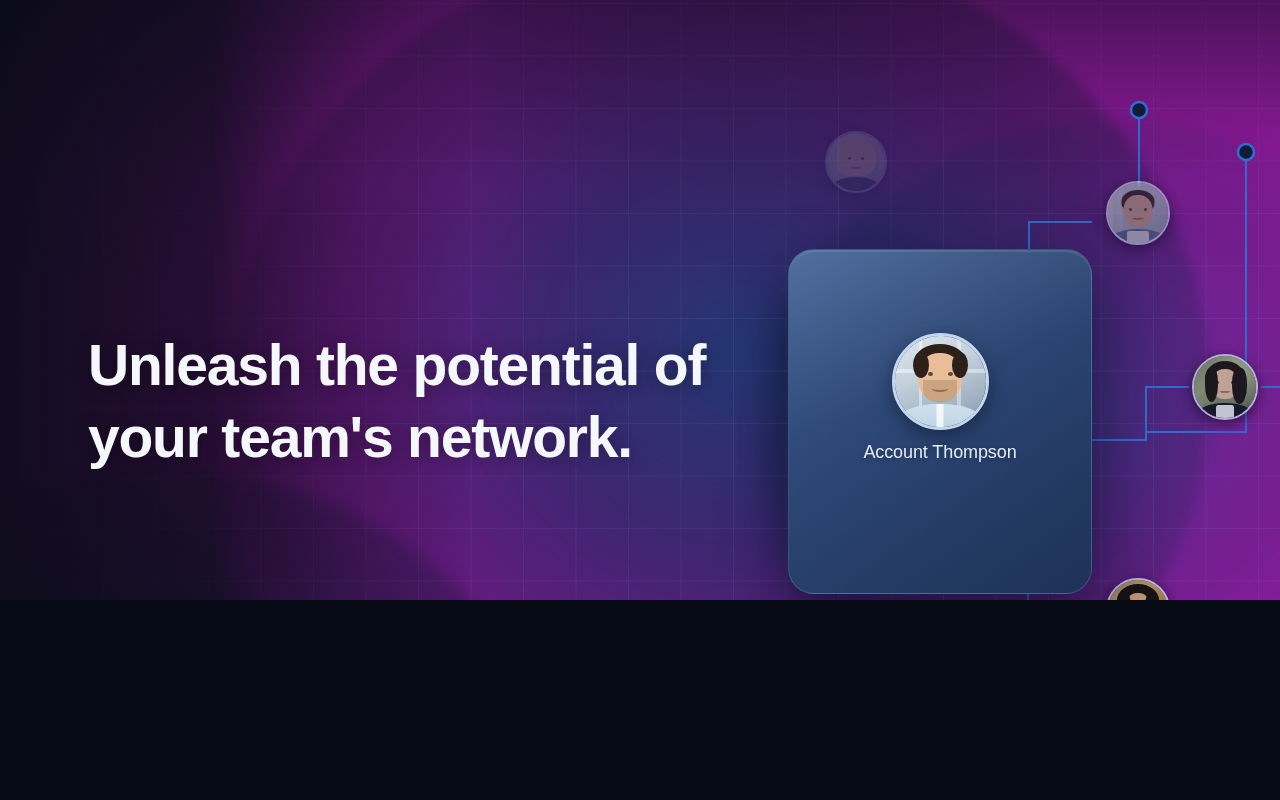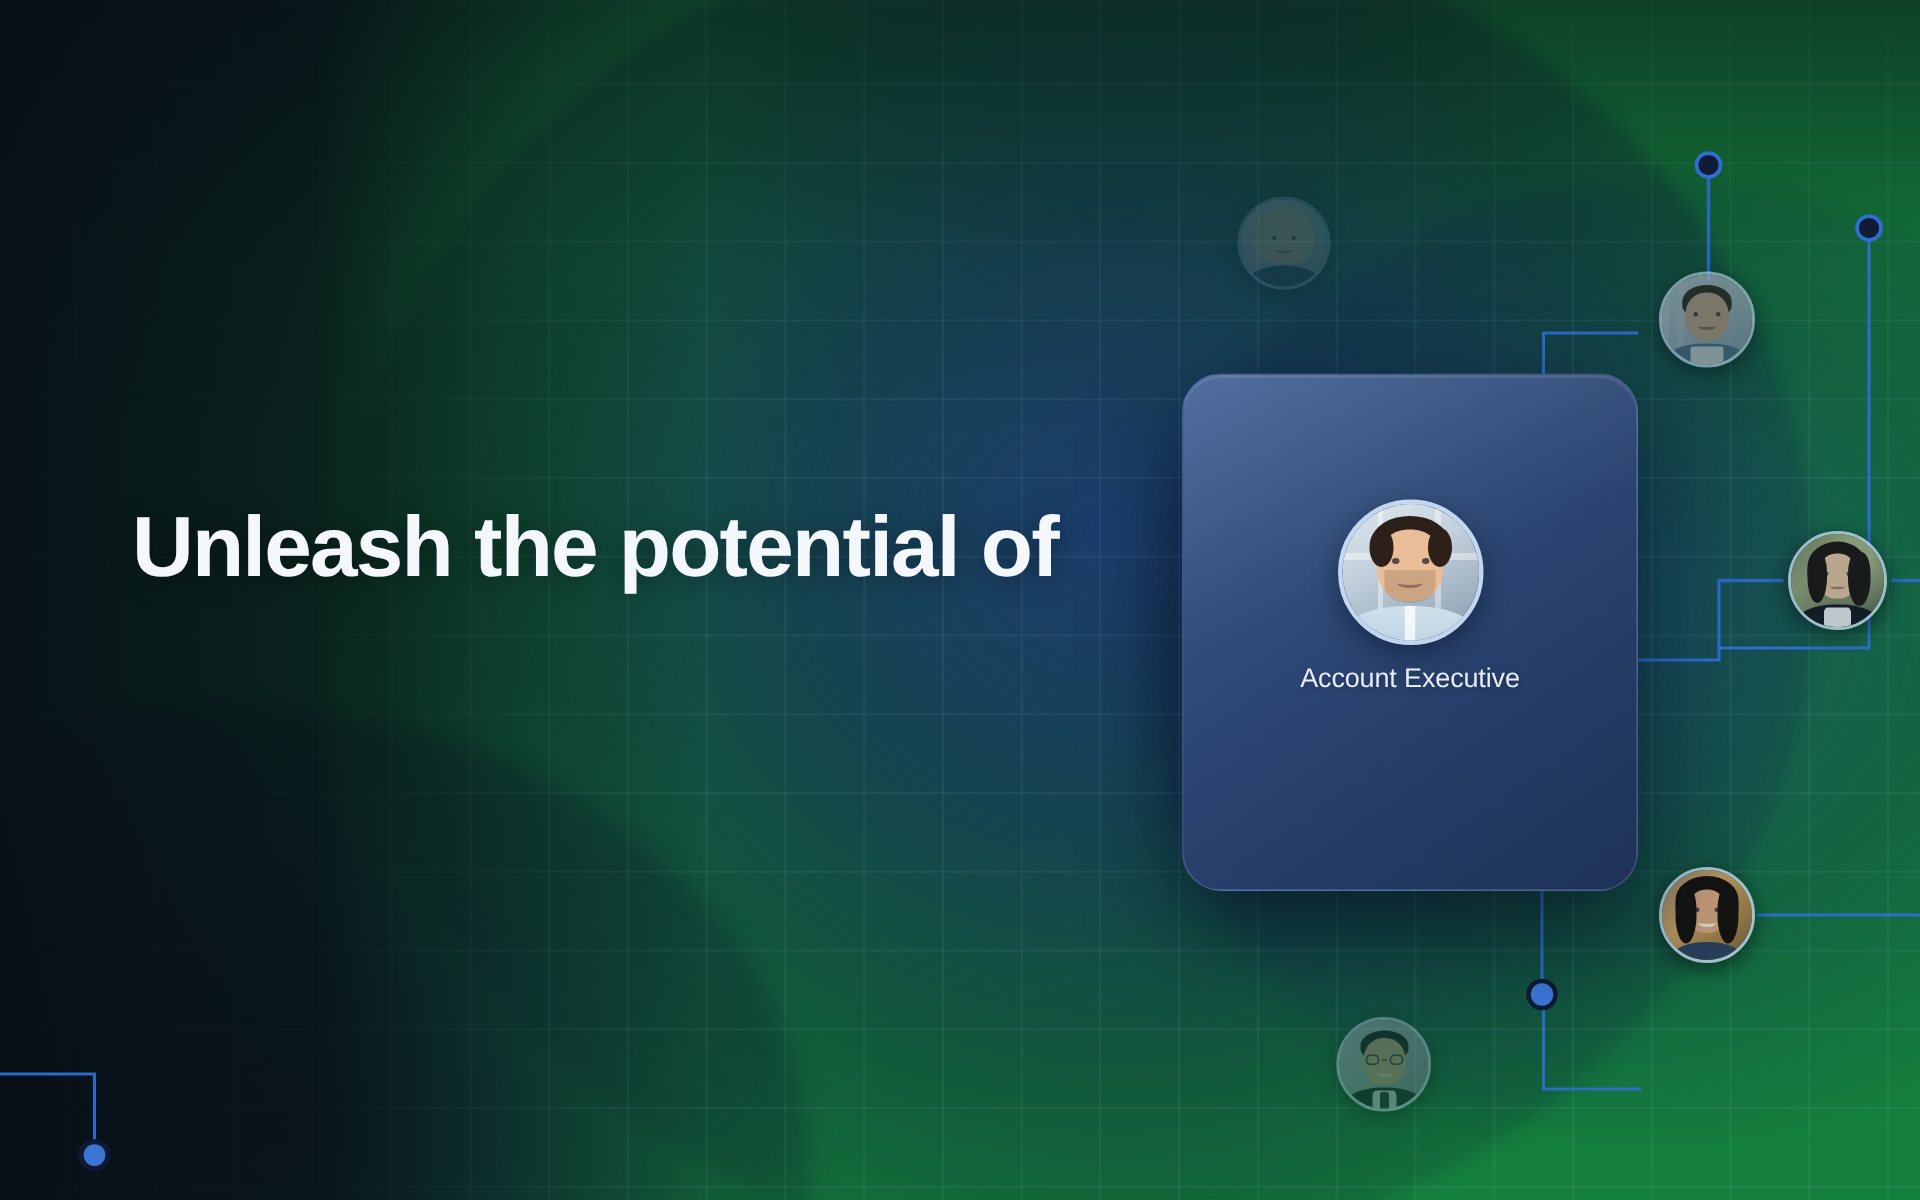--- a/index.html
+++ b/index.html
@@ -6,23 +6,23 @@
 
   html, body {
     width:1280px; height:800px;
     overflow:hidden;
     background:#070b15;
     font-family:"Liberation Sans", sans-serif;
   }
 
   #stage {
     position:relative;
-    width:1280px; height:800px;
-    overflow:hidden;
-    background:#15803d;
+    width:1280px; height:600px;
+    overflow:hidden;
+    background:#a21caf;
   }
 
   
   .glow {
     position:absolute;
     pointer-events:none;
     border-radius:50%;
   }
   .glow-main {
     left:230px; top:-60px;
@@ -258,20 +258,21 @@
     <g>
       <circle cx="1139" cy="110" r="8" fill="#101b35" stroke="#2f6fd4" stroke-width="2.5"></circle>
       <circle cx="1246" cy="152" r="8" fill="#101b35" stroke="#2f6fd4" stroke-width="2.5"></circle>
       <circle cx="1028" cy="663" r="9" fill="#3b76d4" stroke="#0e1a33" stroke-width="3"></circle>
       <circle cx="63" cy="770" r="9" fill="#3b76d4" stroke="#0e1a33" stroke-width="3.5"></circle>
     </g>
   </svg>
 
   <h1 class="headline">
     <span class="hl-line">Unleash the potential of</span>
+    <span class="hl-line">your team's network.</span>
   </h1>
 
   <div class="node-avatar" style="left:825px; top:131px; width:62px; height:62px; opacity:0.30; border-color:rgba(180,205,235,0.45);">
     <div class="port">
       <div class="bg" style="background:linear-gradient(160deg,#cfd8e2 0%,#aab6c6 55%,#8f9cb0 100%);"></div>
       <div class="hair" style="top:5px;width:40px;height:38px;background:#d9cba6;"></div>
       <div class="head" style="top:12px;width:28px;height:31px;background:#e9c4aa;"></div>
       <div class="hair-side" style="left:10px;top:10px;width:13px;height:24px;background:#d9cba6;"></div>
       <div class="hair-side" style="right:10px;top:10px;width:13px;height:24px;background:#d9cba6;"></div>
       <div class="eye" style="left:21px;top:24px;width:3px;height:3px;"></div>
@@ -363,16 +364,16 @@
         <div class="eye" style="left:33px;top:36px;width:5px;height:4px;"></div>
         <div class="eye" style="right:33px;top:36px;width:5px;height:4px;"></div>
         <div class="smile" style="top:49px;width:17px;height:7px;"></div>
 
         <div style="position:absolute;left:50%;transform:translateX(-50%);top:44px;width:34px;height:22px;border-radius:0 0 50% 50%;background:rgba(70,48,34,0.18);"></div>
 
         <div class="body" style="top:68px;width:84px;height:33px;background:linear-gradient(180deg,#cfe0ec 0%,#b9d0e1 100%);"></div>
         <div style="position:absolute;left:50%;transform:translateX(-50%);top:68px;width:7px;height:33px;background:rgba(255,255,255,0.75);"></div>
       </div>
     </div>
-    <div class="card-role">Account Executive</div>
+    <div class="card-role">Account Thompson</div>
   </div>
 
 </div>
 
 </body></html>

